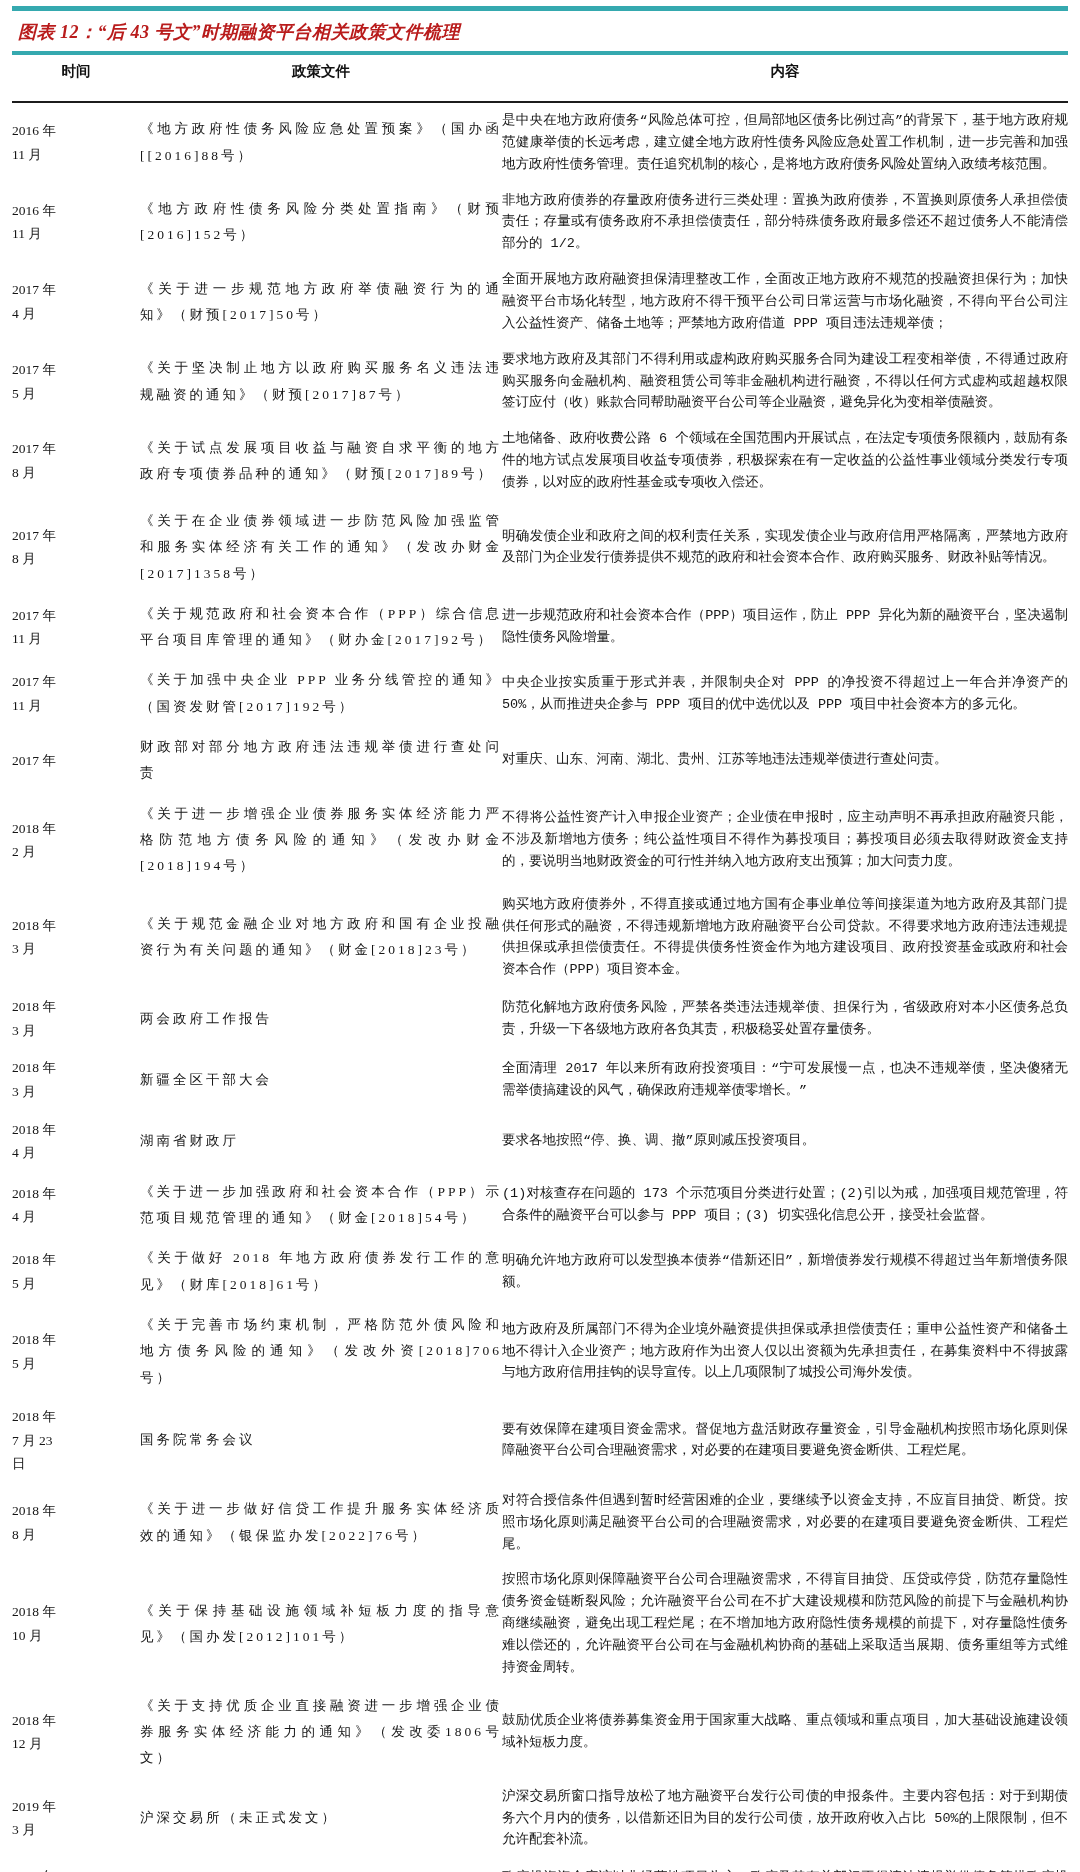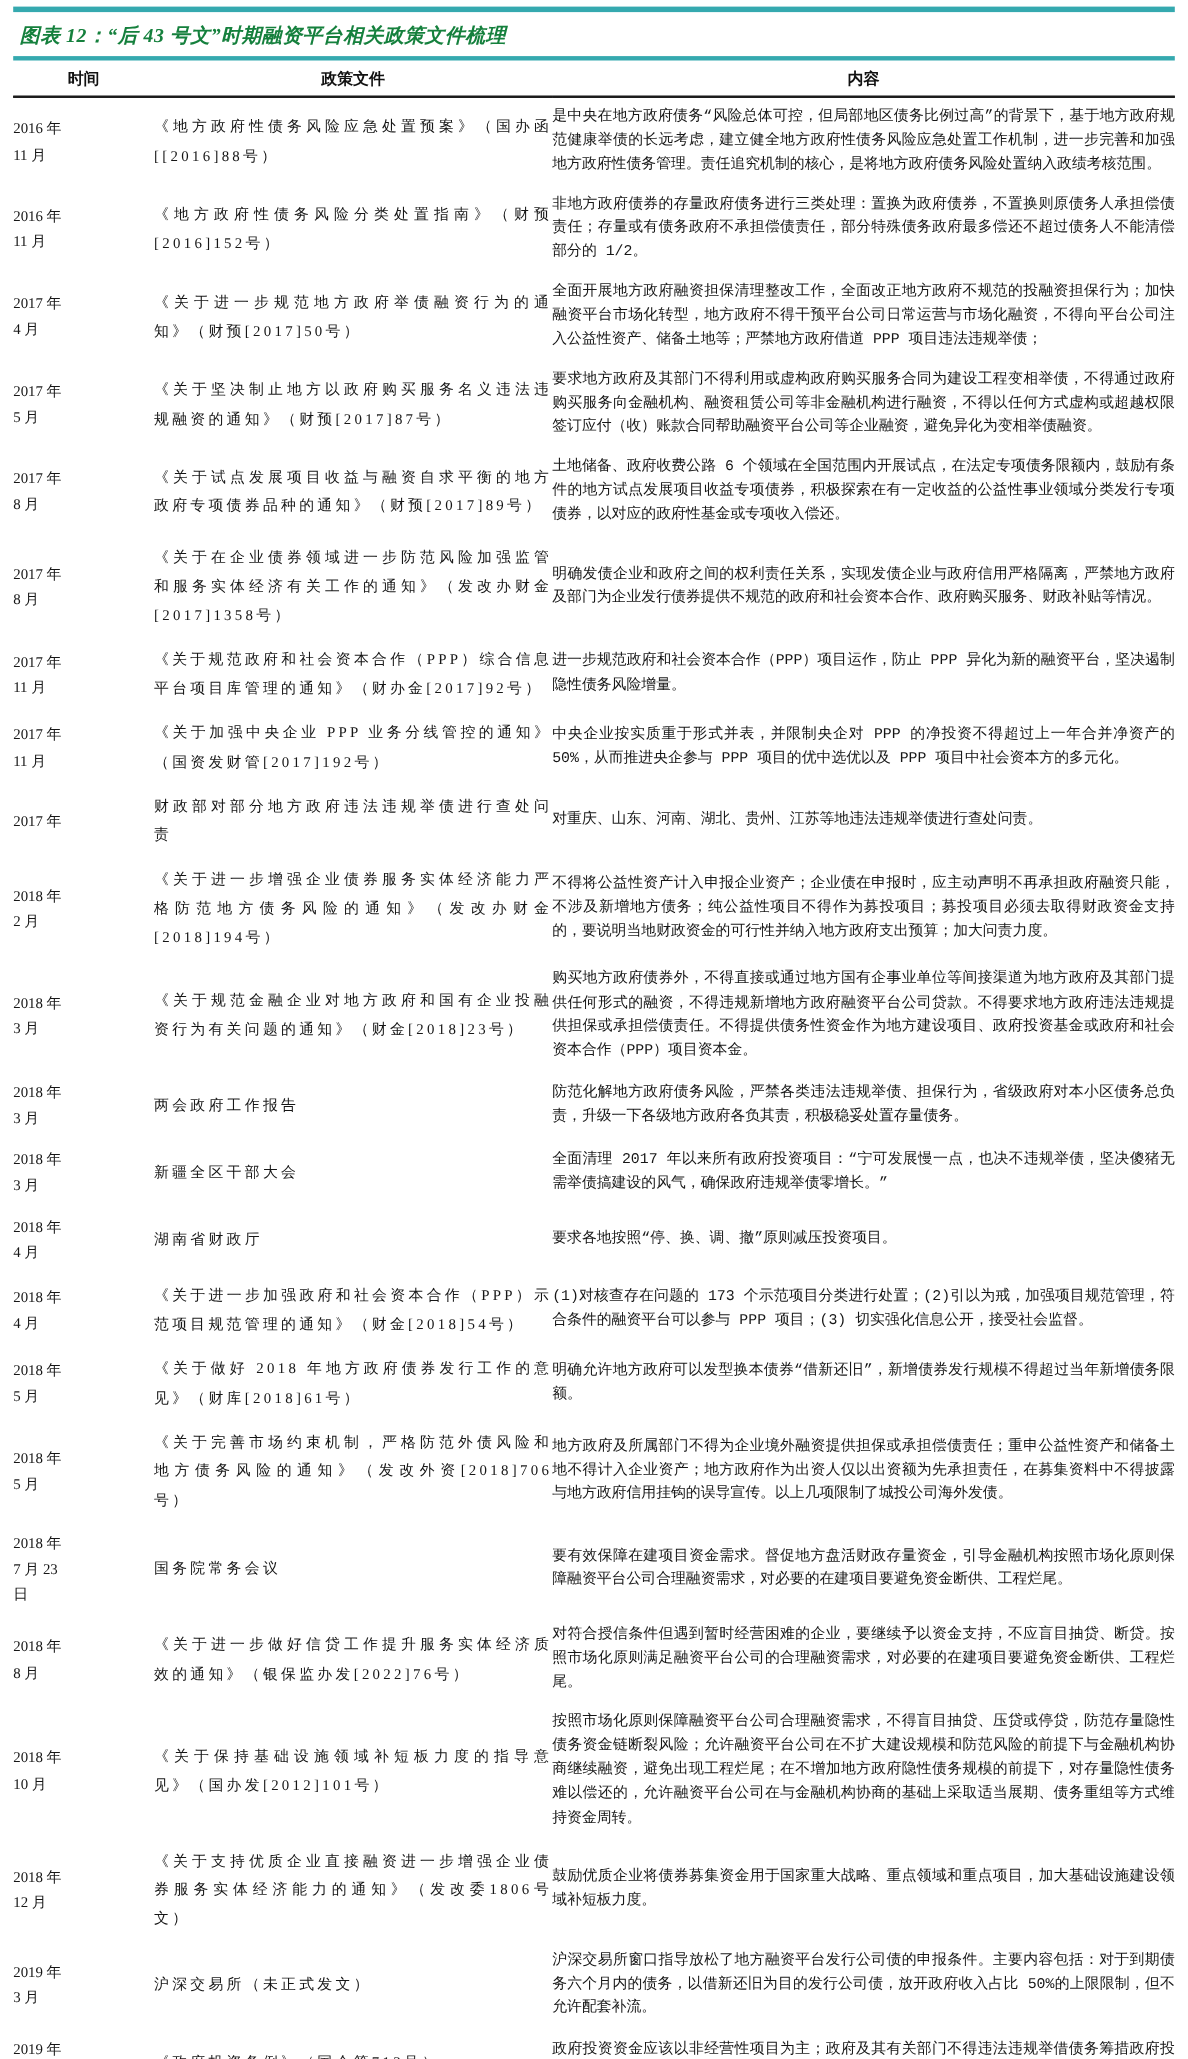--- a/index.html
+++ b/index.html
@@ -19,41 +19,41 @@
   .rule { border: 0; }
   .rule-teal-top {
     height: 5px;
     background: #35a9af;
     margin: 0 12px;
   }
   .figure-title {
     font-size: 18px;
     font-weight: bold;
     font-style: italic;
-    color: #15803d;
+    color: #b91c1c;
     padding: 9px 18px 7px 18px;
     letter-spacing: 0.5px;
   }
   .rule-teal {
     height: 4px;
     background: #35a9af;
     margin: 0 12px;
   }
   table.policy-table {
     width: 1056px;
     margin: 0 12px;
     border-collapse: collapse;
     table-layout: fixed;
   }
   table.policy-table th {
     font-size: 14.5px;
     font-weight: bold;
     color: #111111;
     text-align: center;
-    padding: 7px 0 6px 0;
+    padding: 7px 0 20px 0;
     border-bottom: 2.5px solid #1c1c1c;
   }
   th.th-time   { width: 128px; }
   th.th-policy { width: 362px; }
   th.th-content{ width: auto;  }
   table.policy-table td {
     vertical-align: middle;
     font-size: 13.5px;
     padding: 7px 0;
   }

